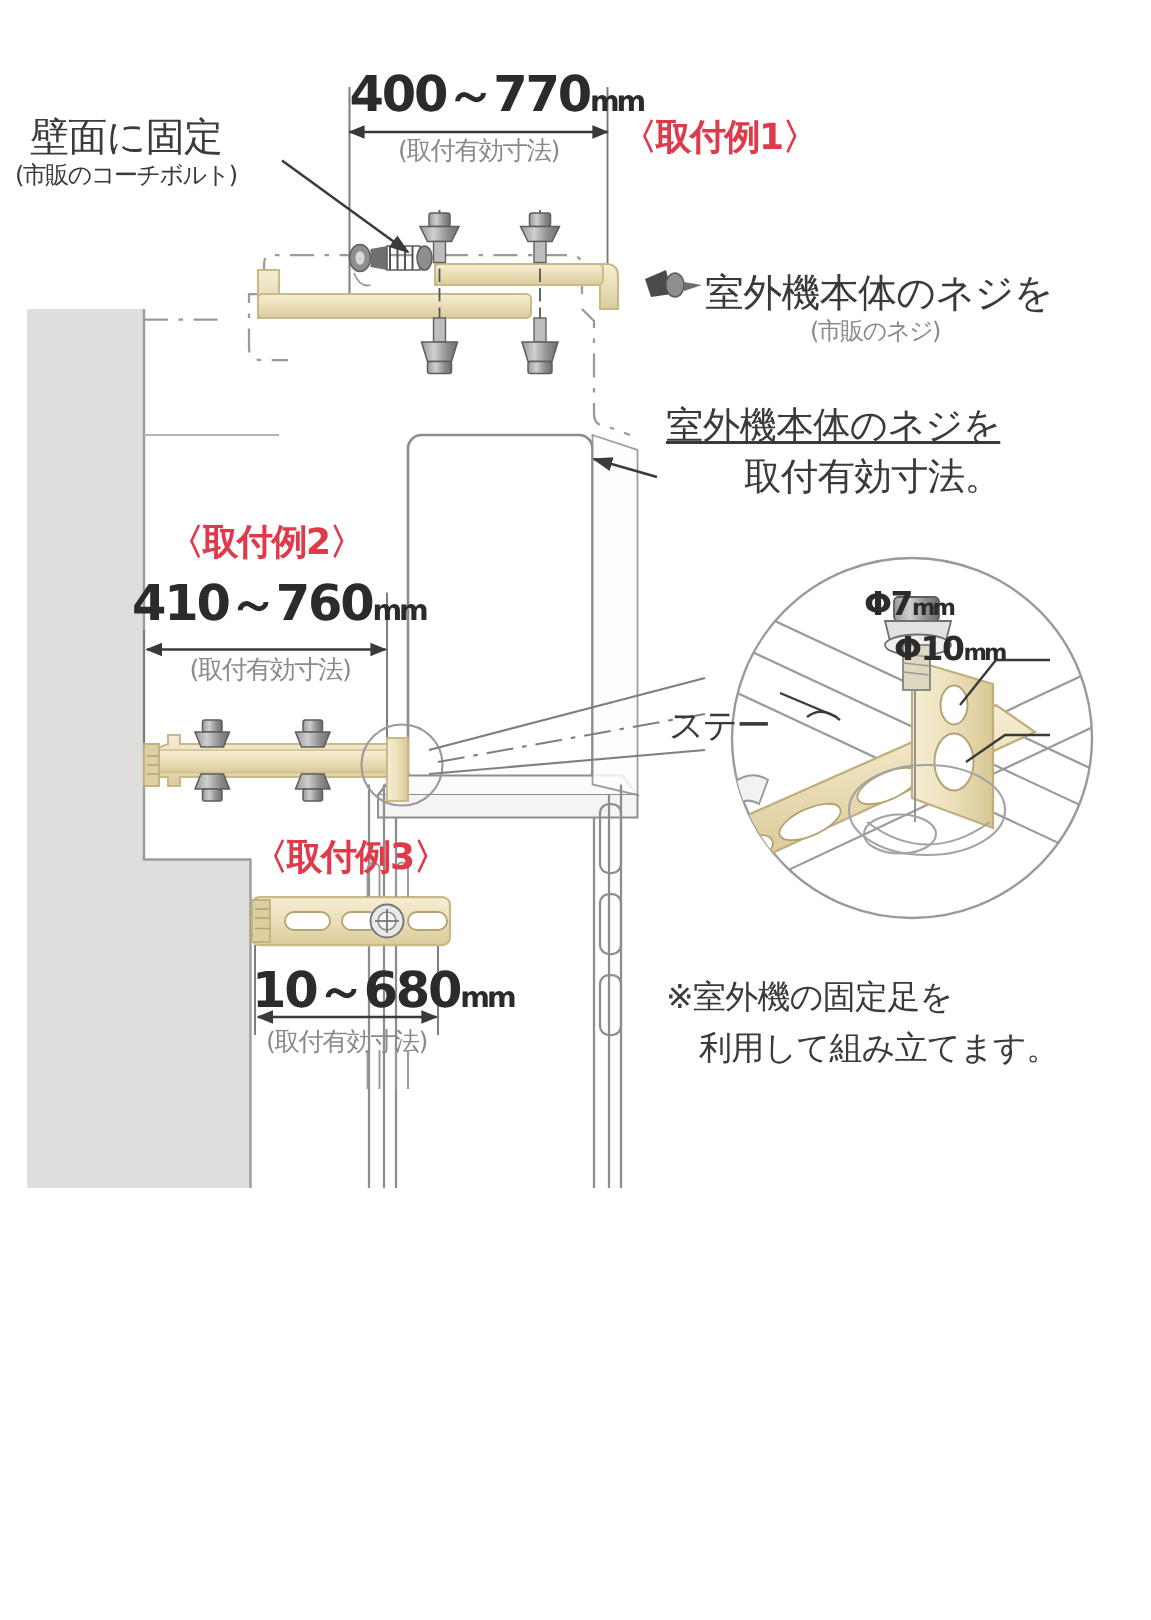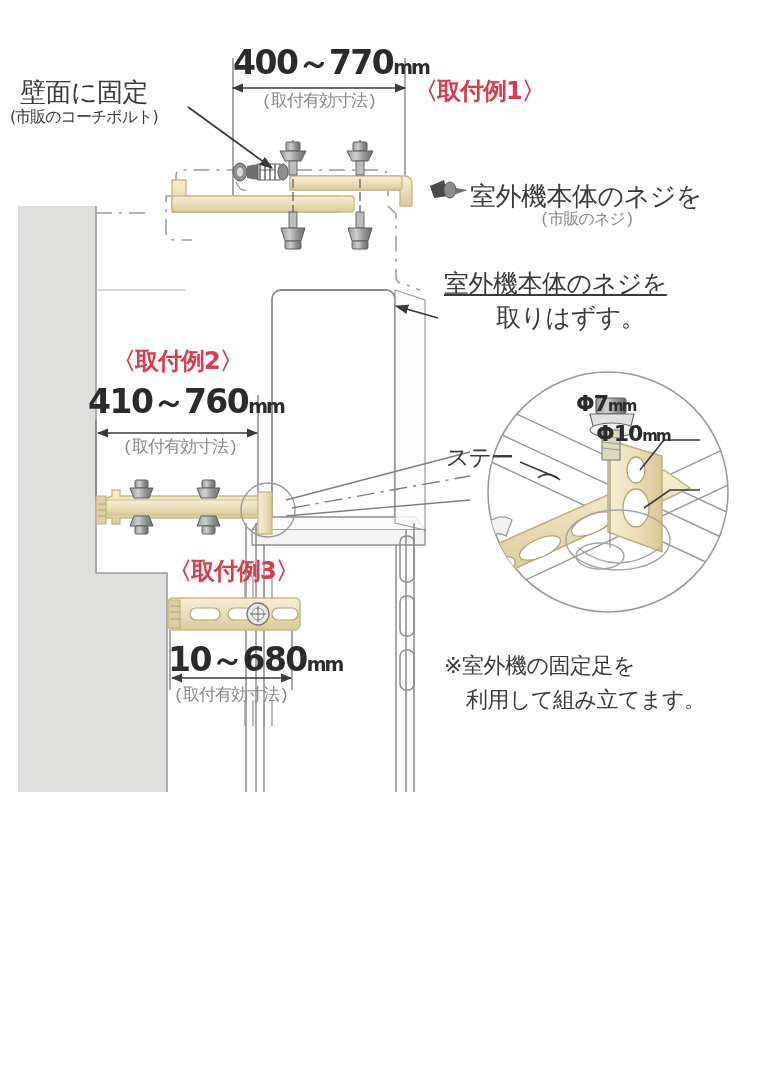--- a/index.html
+++ b/index.html
@@ -24,21 +24,21 @@
     height: 1080px;
   }
   .lbl {
     position: absolute;
     white-space: pre;
     line-height: 1.12;
     color: #4c4c4c;
   }
   .lbl-dark   { color: #3a3a3a; }
   .lbl-red    { color: #e0394a; font-weight: bold; }
-  .lbl-gray   { color: #8a8a8a; font-family: Liberation Mono, monospace; }
+  .lbl-gray   { color: #8a8a8a; }
   .lbl-black  { color: #2b2b2b; font-weight: bold; }
 
   .t-ex-title { font-size: 24px; letter-spacing: -1px; }
   .t-dim      { font-size: 33px; font-weight: bold; letter-spacing: -1.5px; }
   .t-dim .u   { font-size: 19px; letter-spacing: -2px; }
   .t-sub      { font-size: 17px; letter-spacing: -1px; }
   .t-main     { font-size: 26px; letter-spacing: -0.5px; }
   .t-main2    { font-size: 25px; letter-spacing: -0.5px; }
   .t-small    { font-size: 16px; letter-spacing: -1px; }
   .t-phi      { font-size: 22px; font-weight: bold; letter-spacing: -1px; }
@@ -354,31 +354,31 @@
   <div class="lbl lbl-dark t-small" style="left:10px; top:108px;">(市販のコーチボルト)</div>
 
   <div class="lbl lbl-red t-ex-title" style="left:414px; top:78px;text-align:right;">〈取付例1〉</div>
   <div class="lbl lbl-black t-dim ctr" style="left:233px; top:45px; width:172px;"><span>400～770</span><span class="u">mm</span></div>
   <div class="lbl lbl-gray t-sub ctr" style="left:233px; top:92px; width:172px;">(取付有効寸法)</div>
 
   <div class="lbl lbl-dark t-main" style="left:470px; top:182px;">室外機本体のネジを</div>
   <div class="lbl lbl-gray t-small" style="left:540px; top:212px;">(市販のネジ)</div>
 
   <div class="lbl lbl-dark t-main2" style="left:444px; top:270px;text-decoration:underline;">室外機本体のネジを</div>
-  <div class="lbl lbl-dark t-main2" style="left:496px; top:304px;">取りはずす。</div>
+  <div class="lbl lbl-dark t-main2" style="left:496px; top:304px;">取付有効寸法。</div>
 
   <div class="lbl lbl-red t-ex-title" style="left:112px; top:348px;">〈取付例2〉</div>
   <div class="lbl lbl-black t-dim ctr" style="left:88px; top:384px; width:184px;"><span>410～760</span><span class="u">mm</span></div>
   <div class="lbl lbl-gray t-sub ctr" style="left:88px; top:438px; width:184px;">(取付有効寸法)</div>
 
   <div class="lbl lbl-red t-ex-title" style="left:168px; top:558px;">〈取付例3〉</div>
   <div class="lbl lbl-black t-dim ctr" style="left:168px; top:642px; width:126px;"><span>10～680</span><span class="u">mm</span></div>
   <div class="lbl lbl-gray t-sub ctr" style="left:168px; top:686px; width:126px;">(取付有効寸法)</div>
 
-  <div class="lbl lbl-dark t-stay" style="left:446px; top:445px;">ステー</div>
+  <div class="lbl lbl-dark t-stay" style="left:446px; top:472px;">ステー</div>
 
   <div class="lbl lbl-black t-phi" style="left:576px; top:392px;"><span>Φ7</span><span class="u">mm</span></div>
   <div class="lbl lbl-black t-phi" style="left:596px; top:422px;"><span>Φ10</span><span class="u">mm</span></div>
 
   <div class="lbl lbl-dark t-note" style="left:444px; top:652px;">※室外機の固定足を</div>
   <div class="lbl lbl-dark t-note" style="left:466px; top:686px;">利用して組み立てます。</div>
 
 </div>
 
 </body></html>

